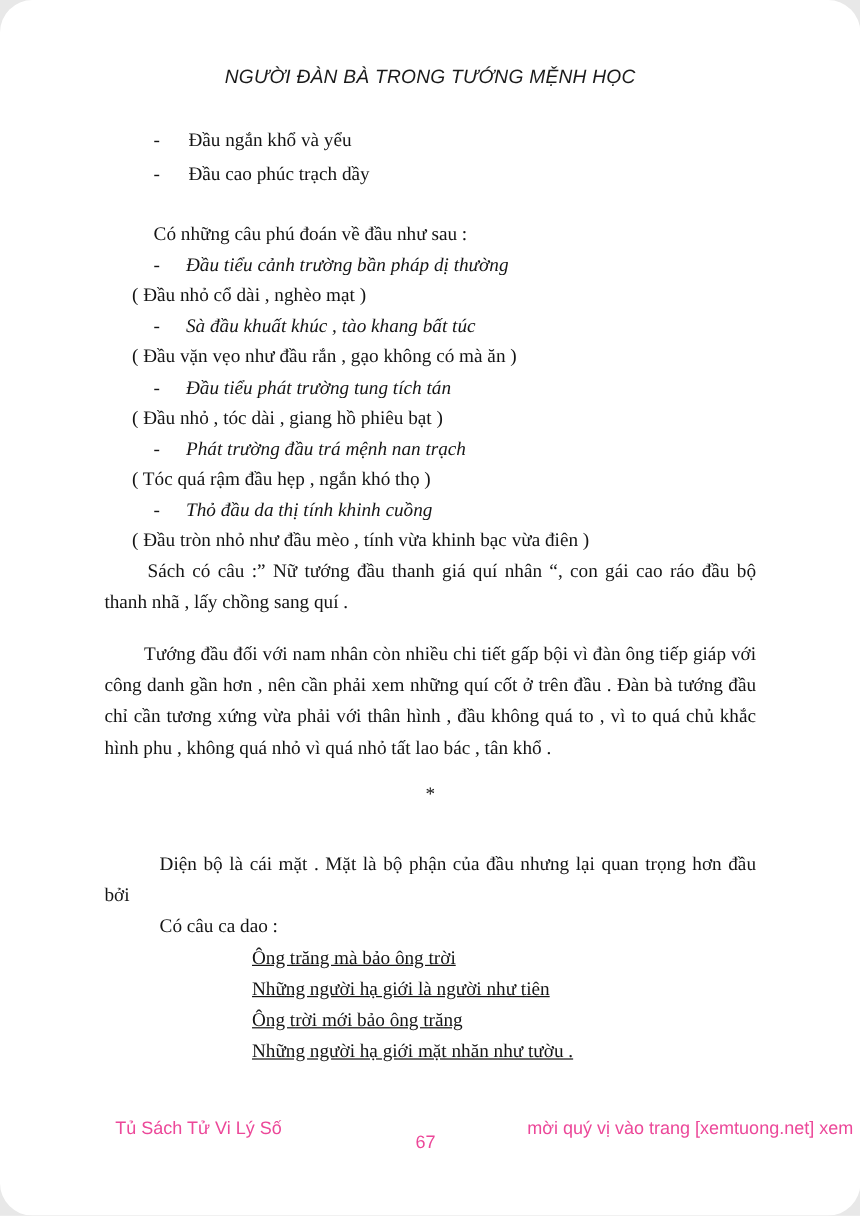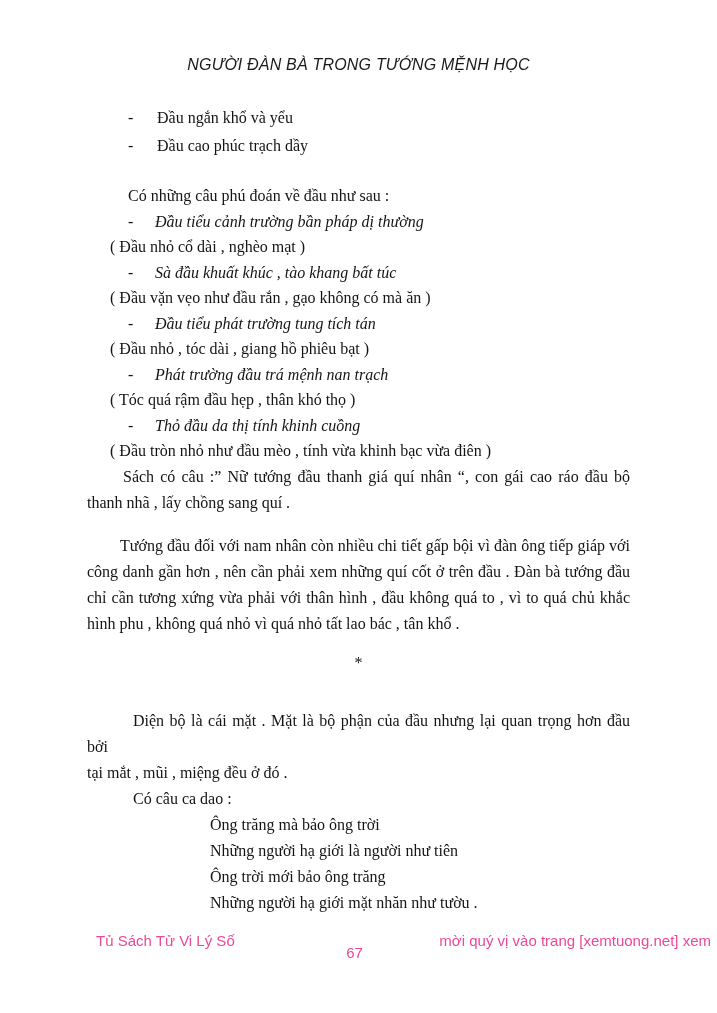--- a/index.html
+++ b/index.html
@@ -6,20 +6,21 @@
   .page {
     position: relative;
     width: 717px;
     height: 1013px;
     margin: 0 auto;
     background: #ffffff;
     color: #141414;
     font-family: "Liberation Serif", "DejaVu Serif", serif;
     font-size: 16px;
     overflow: hidden;
+    border-radius: 27px;
   }
   .content { padding: 0 87px; }
   .title {
     padding-top: 55px;
     line-height: 20px;
     text-align: center;
     font-family: "Liberation Sans", "DejaVu Sans", sans-serif;
     font-style: italic;
     font-size: 16px;
     letter-spacing: 0.2px;
@@ -34,21 +35,21 @@
   .phu-text { font-style: italic; }
   .giai { line-height: 25.5px; padding-left: 23px; }
   .para1 { margin-top: 17px; }
   .pline { line-height: 26px; }
   .jl { text-align: justify; text-align-last: justify; }
   .ind33 { text-indent: 33px; }
   .ind36 { text-indent: 36px; }
   .ind46 { text-indent: 46px; }
   .separator { margin-top: 13px; line-height: 26px; text-align: center; }
   .para3 { margin-top: 32px; }
-  .poem-line { line-height: 26px; padding-left: 123px; }
+  .poem-line { line-height: 26px; padding-left: 123px; text-decoration: underline; }
   .footer {
     position: absolute;
     left: 0; right: 0; top: 931px;
     height: 20px;
     font-family: "Liberation Sans", "DejaVu Sans", sans-serif;
     font-size: 15px;
     line-height: 20px;
     color: #ec4899;
   }
   .f-left  { position: absolute; left: 96px; }
@@ -92,21 +93,21 @@
       <div class="phu-row">
         <span class="p-dash">-</span>
         <span class="phu-text">Đầu tiểu phát trường tung tích tán</span>
       </div>
       <div class="giai">( Đầu nhỏ , tóc dài , giang hồ phiêu bạt )</div>
 
       <div class="phu-row">
         <span class="p-dash">-</span>
         <span class="phu-text">Phát trường đầu trá mệnh nan trạch</span>
       </div>
-      <div class="giai">( Tóc quá rậm đầu hẹp , thân khó thọ )</div>
+      <div class="giai">( Tóc quá rậm đầu hẹp , ngắn khó thọ )</div>
 
       <div class="phu-row">
         <span class="p-dash">-</span>
         <span class="phu-text">Thỏ đầu da thị tính khinh cuồng</span>
       </div>
       <div class="giai">( Đầu tròn nhỏ như đầu mèo , tính vừa khinh bạc vừa điên )</div>
     </div>
 
     <div class="para">
       <div class="pline ind36 jl">Sách có câu :” Nữ tướng đầu thanh giá quí nhân “, con gái cao ráo đầu bộ</div>
@@ -117,21 +118,20 @@
       <div class="pline ind33 jl">Tướng đầu đối với nam nhân còn nhiều chi tiết gấp bội vì đàn ông tiếp giáp với</div>
       <div class="pline jl">công danh gần hơn , nên cần phải xem những quí cốt ở trên đầu . Đàn bà tướng đầu</div>
       <div class="pline jl">chỉ cần tương xứng vừa phải với thân hình , đầu không quá to , vì to quá chủ khắc</div>
       <div class="pline">hình phu , không quá nhỏ vì quá nhỏ tất lao bác , tân khổ .</div>
     </div>
 
     <div class="separator">*</div>
 
     <div class="para para3">
       <div class="pline ind46 jl">Diện bộ là cái mặt . Mặt là bộ phận của đầu nhưng lại quan trọng hơn đầu bởi</div>
-      <div class="pline">tại mắt , mũi , miệng đều ở đó .</div>
     </div>
 
     <div class="pline ind46">Có câu ca dao :</div>
 
     <div class="poem">
       <div class="poem-line">Ông trăng mà bảo ông trời</div>
       <div class="poem-line">Những người hạ giới là người như tiên</div>
       <div class="poem-line">Ông trời mới bảo ông trăng</div>
       <div class="poem-line">Những người hạ giới mặt nhăn như tườu .</div>
     </div>

